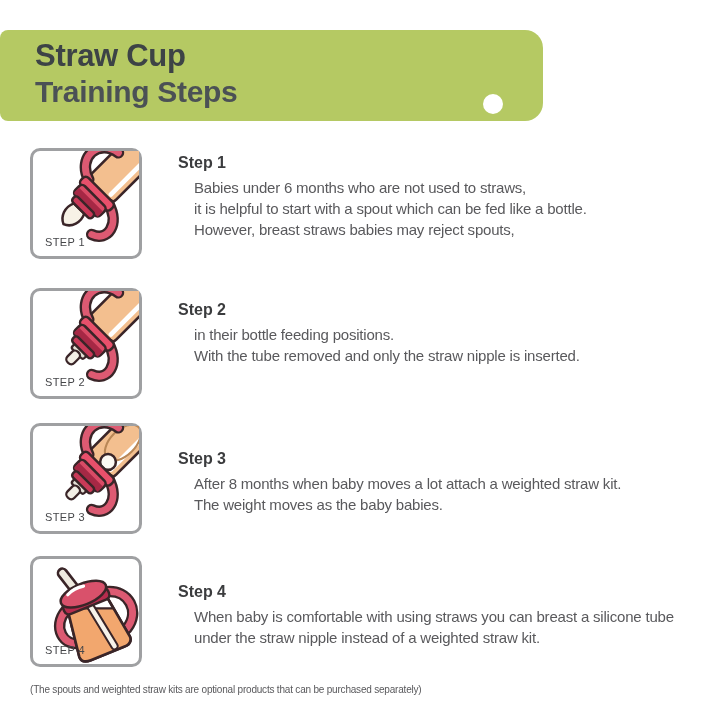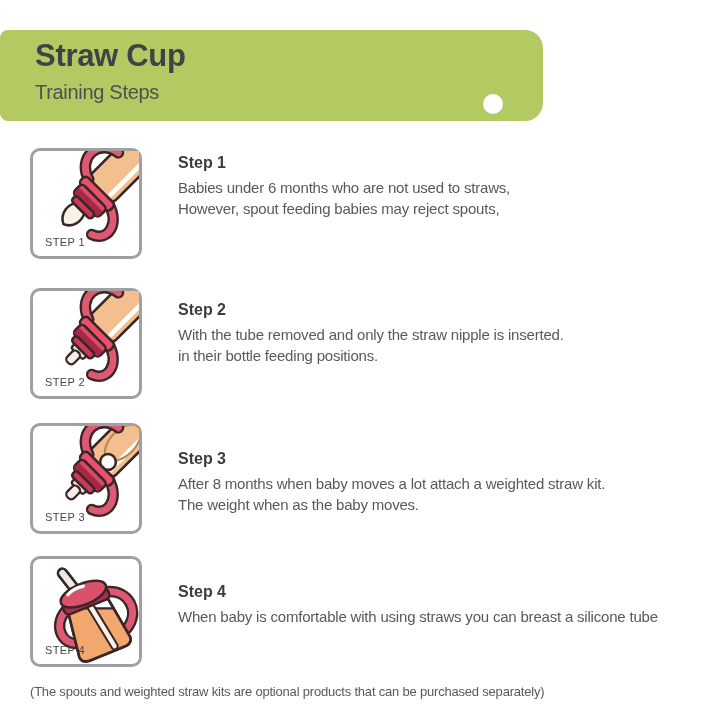--- a/index.html
+++ b/index.html
@@ -10,22 +10,22 @@
   
   .banner{
     position:absolute;left:0;top:30px;width:543px;height:91px;
     background:#b5c963;border-radius:8px 18px 18px 8px;text-align:center;
   }
   .banner-title{
     position:absolute;left:35px;top:8px;font-size:31px;line-height:36px;
     font-weight:700;color:#3d4346;letter-spacing:-0.3px;
   }
   .banner-subtitle{
-    position:absolute;left:35px;top:44px;font-size:20px;line-height:36px;
-    font-weight:400;color:#4b5155;letter-spacing:-0.3px;
+    position:absolute;left:35px;top:44px;font-size:30px;line-height:36px;
+    font-weight:700;color:#4b5155;letter-spacing:-0.3px;
   }
   .banner-dot{
     position:absolute;left:483px;top:64px;width:20px;height:20px;
     border-radius:50%;background:#ffffff;
   }
   
   .step-box{
     position:absolute;left:30px;width:112px;height:111px;box-sizing:border-box;
     background:#ffffff;border:3px solid #9fa0a2;border-radius:10px;margin:0;
   }
@@ -35,24 +35,25 @@
     letter-spacing:0.4px;
   }
   
   .step-text{position:absolute;left:178px;}
   .step-title{
     font-size:16px;line-height:20px;font-weight:700;color:#3b3c3e;margin:0 0 4px 0;
   }
   .step-line{
     font-size:15px;line-height:21px;color:#59595c;white-space:nowrap;
     letter-spacing:-0.2px;
+    margin-left:16px;
   }
   
   .footer{
-    position:absolute;left:30px;top:684px;font-size:13px;color:#59595c;
+    position:absolute;left:30px;top:684px;font-size:10px;color:#59595c;
     white-space:nowrap;letter-spacing:-0.2px;
   }
 </style>
 </head>
 <body>
 
 <div class="canvas">
 
   <header class="banner">
     <div class="banner-title">Straw Cup</div>
@@ -74,21 +75,22 @@
         <rect x="-17" y="-6" width="34" height="13" rx="4" fill="#d94b66" stroke="#3a2528" stroke-width="2.4"></rect>
         <rect x="-16" y="-1" width="32" height="7" fill="#a62845"></rect>
         <rect x="-13" y="6" width="26" height="7" rx="3" fill="#c93a58" stroke="#3a2528" stroke-width="2.4"></rect>
       </g>
     </svg>
     <figcaption class="step-label">STEP 1</figcaption>
   </figure>
   <div class="step-text" style="top:153px">
     <div class="step-title">Step 1</div>
     <div class="step-line">Babies under 6 months who are not used to straws,</div>
-    <div class="step-line">However, spout feeding babies may reject spouts,</div>
+    <div class="step-line">it is helpful to start with a spout which can be fed like a bottle.</div>
+    <div class="step-line">However, breast straws babies may reject spouts,</div>
   </div>
 
   <figure class="step-box" style="top:288px">
     <svg viewBox="0 0 100 100">
       <g transform="translate(54,47) rotate(45)">
         <rect x="-17" y="-82" width="34" height="74" rx="10" fill="#f3bf8f" stroke="#3a2528" stroke-width="2.5"></rect>
         <path d="M 10,-70 L 10,-18" stroke="#ffffff" stroke-width="4.5" stroke-linecap="round" fill="none"></path>
         <path d="M -15,-13 C -38,-20 -36,-48 -13,-51" fill="none" stroke="#3a2528" stroke-width="11" stroke-linecap="round"></path>
         <path d="M -15,-13 C -38,-20 -36,-48 -13,-51" fill="none" stroke="#dd5a72" stroke-width="6.5" stroke-linecap="round"></path>
         <path d="M 15,-10 C 36,-4 40,16 24,22" fill="none" stroke="#3a2528" stroke-width="11" stroke-linecap="round"></path>
@@ -98,22 +100,22 @@
         <rect x="-20" y="-14" width="40" height="10" rx="4" fill="#e8506b" stroke="#3a2528" stroke-width="2.4"></rect>
         <rect x="-17" y="-6" width="34" height="13" rx="4" fill="#d94b66" stroke="#3a2528" stroke-width="2.4"></rect>
         <rect x="-16" y="-1" width="32" height="7" fill="#a62845"></rect>
         <rect x="-13" y="6" width="26" height="7" rx="3" fill="#c93a58" stroke="#3a2528" stroke-width="2.4"></rect>
       </g>
     </svg>
     <figcaption class="step-label">STEP 2</figcaption>
   </figure>
   <div class="step-text" style="top:300px">
     <div class="step-title">Step 2</div>
+    <div class="step-line">in their bottle feeding positions.</div>
     <div class="step-line">With the tube removed and only the straw nipple is inserted.</div>
-    <div class="step-line">in their bottle feeding positions.</div>
   </div>
 
   <figure class="step-box" style="top:423px">
     <svg viewBox="0 0 100 100">
       <g transform="translate(54,47) rotate(45)">
         <rect x="-17" y="-82" width="34" height="74" rx="10" fill="#f3bf8f" stroke="#3a2528" stroke-width="2.5"></rect>
         <path d="M 10,-70 L 10,-18" stroke="#ffffff" stroke-width="4.5" stroke-linecap="round" fill="none"></path>
         <ellipse cx="0" cy="-44" rx="12" ry="21" fill="none" stroke="#b98756" stroke-width="2"></ellipse>
         <circle cx="3" cy="-21" r="7.5" fill="#fcf9f3" stroke="#3a2528" stroke-width="2.4"></circle>
         <path d="M -15,-13 C -38,-20 -36,-48 -13,-51" fill="none" stroke="#3a2528" stroke-width="11" stroke-linecap="round"></path>
@@ -126,21 +128,21 @@
         <rect x="-17" y="-6" width="34" height="13" rx="4" fill="#d94b66" stroke="#3a2528" stroke-width="2.4"></rect>
         <rect x="-16" y="-1" width="32" height="7" fill="#a62845"></rect>
         <rect x="-13" y="6" width="26" height="7" rx="3" fill="#c93a58" stroke="#3a2528" stroke-width="2.4"></rect>
       </g>
     </svg>
     <figcaption class="step-label">STEP 3</figcaption>
   </figure>
   <div class="step-text" style="top:449px">
     <div class="step-title">Step 3</div>
     <div class="step-line">After 8 months when baby moves a lot attach a weighted straw kit.</div>
-    <div class="step-line">The weight when as the baby moves.</div>
+    <div class="step-line">The weight moves as the baby babies.</div>
   </div>
 
   <figure class="step-box" style="top:556px">
     <svg viewBox="0 0 100 100">
       <defs>
         <clipPath id="cup4clip">
           <path transform="translate(55,52) rotate(-22)" d="M -19,-15 L 19,-15 L 26,34 C 26,39 22,41 17,41 L -17,41 C -22,41 -26,39 -26,34 Z"></path>
         </clipPath>
       </defs>
       <g transform="translate(55,52) rotate(-22)">
@@ -161,17 +163,18 @@
         <rect x="-23" y="-19" width="46" height="12" rx="5" fill="#b72c4e" stroke="#3a2528" stroke-width="2.4"></rect>
         <ellipse cx="0" cy="-20" rx="23" ry="10" fill="#d9516b" stroke="#3a2528" stroke-width="2.4"></ellipse>
         <path d="M -14,-25 C -8,-28 -2,-28 3,-27" fill="none" stroke="#ffffff" stroke-width="3" stroke-linecap="round"></path>
       </g>
     </svg>
     <figcaption class="step-label">STEP 4</figcaption>
   </figure>
   <div class="step-text" style="top:582px">
     <div class="step-title">Step 4</div>
     <div class="step-line">When baby is comfortable with using straws you can breast a silicone tube</div>
+    <div class="step-line">under the straw nipple instead of a weighted straw kit.</div>
   </div>
 
   <footer class="footer">(The spouts and weighted straw kits are optional products that can be purchased separately)</footer>
 
 </div>
 
 </body></html>

